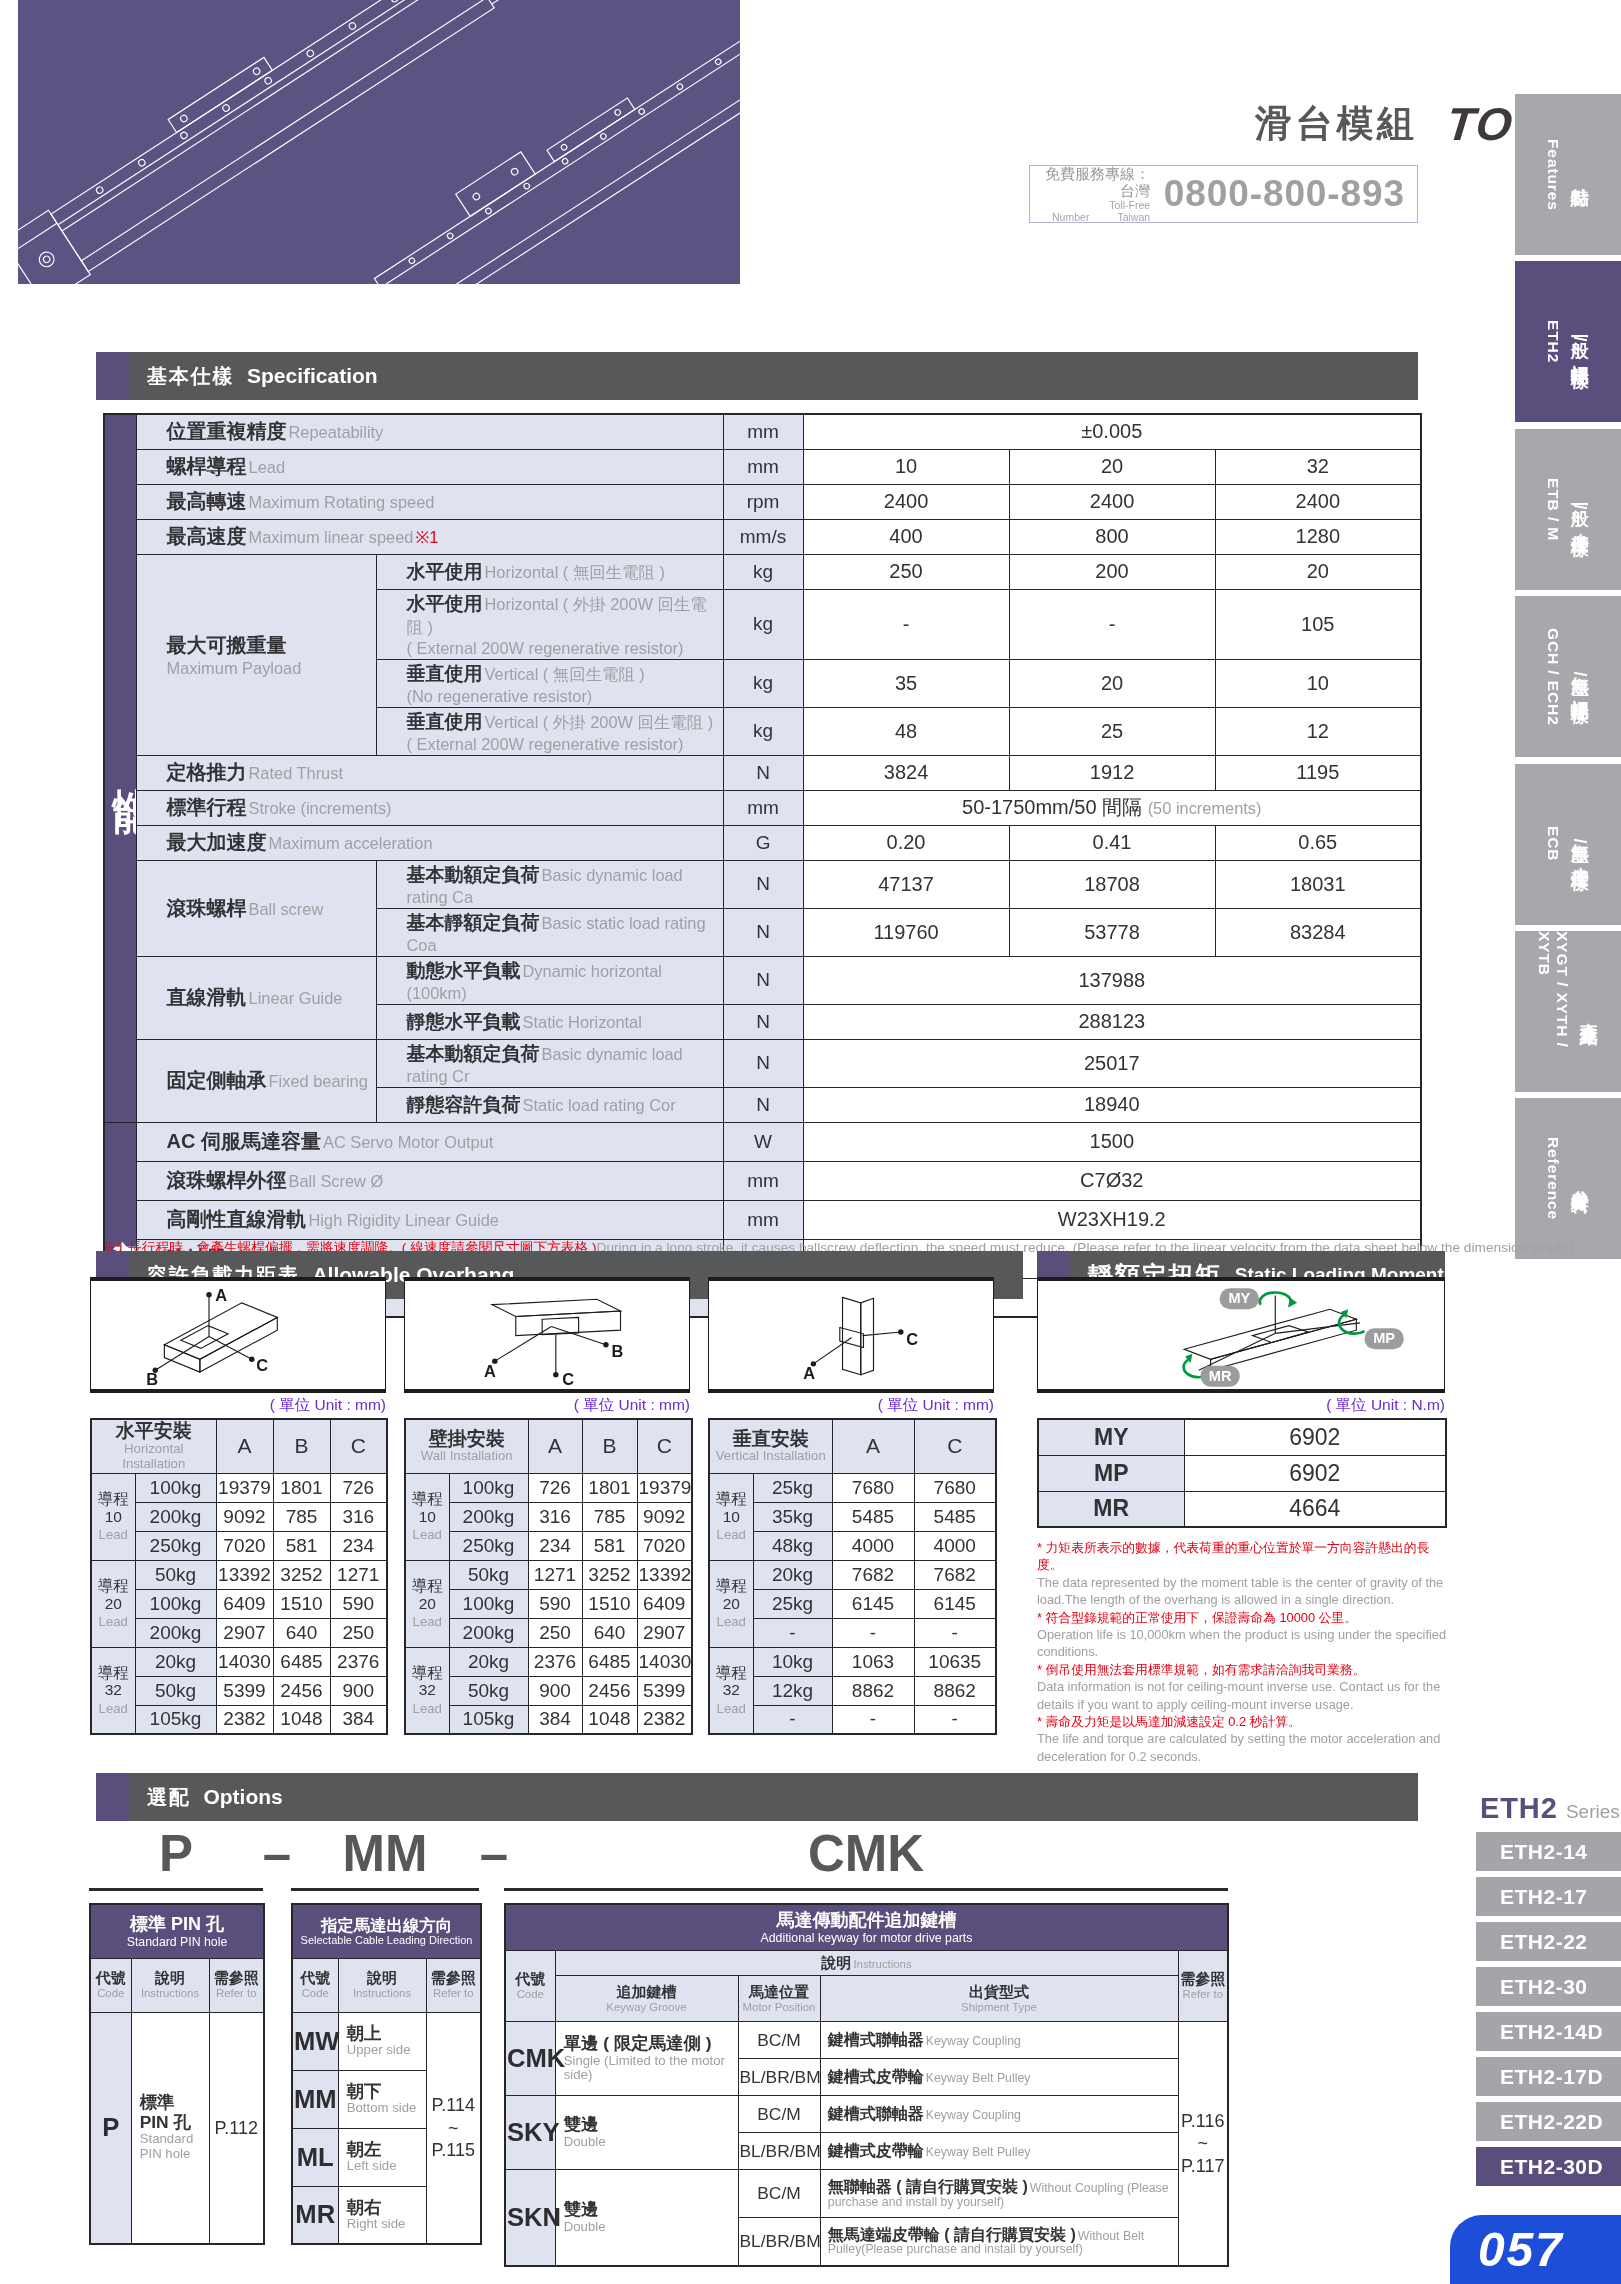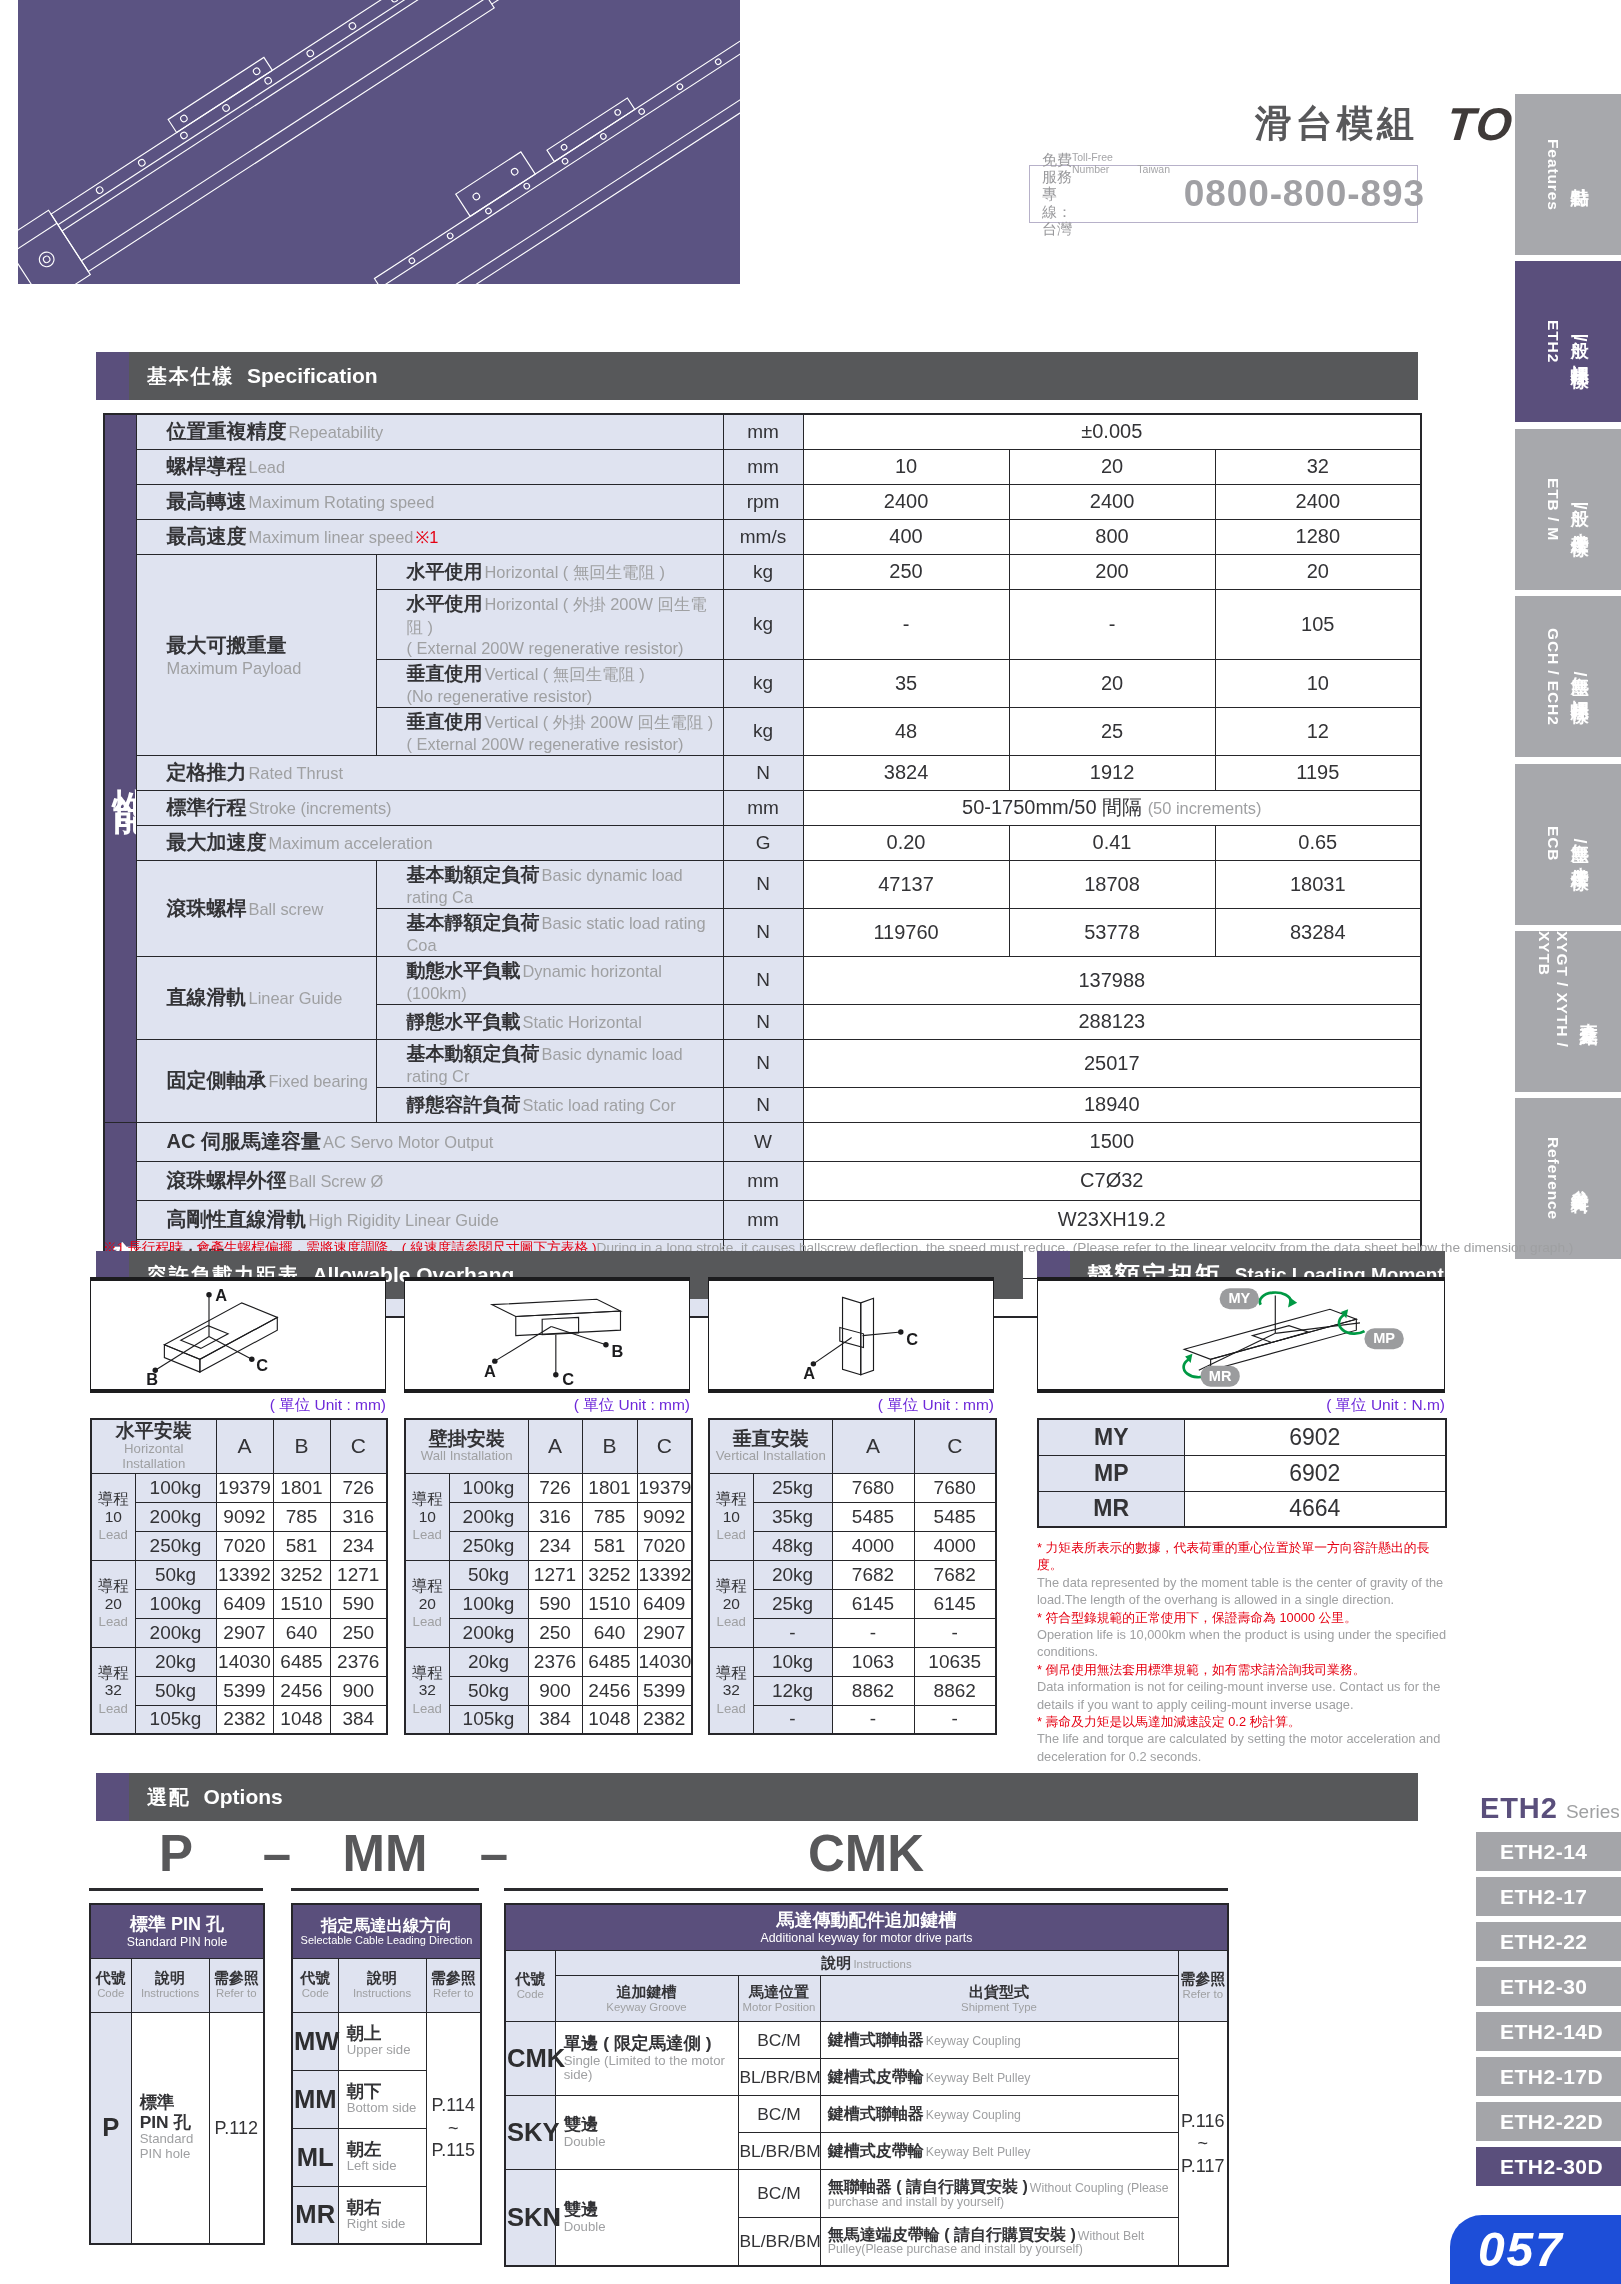--- a/index.html
+++ b/index.html
@@ -5,21 +5,21 @@
   html,body{margin:0;padding:0;background:#ffffff;}
   .page{position:relative;width:1621px;height:2284px;background:#ffffff;overflow:hidden;
         font-family:"Liberation Sans", sans-serif;color:#333336;}
   
   .illustration{position:absolute;left:18px;top:0;width:722px;height:284px;background:#5b5382;}
   .doc-title{position:absolute;left:1255px;top:97px;height:53px;display:flex;align-items:center;gap:29px;}
   .doc-title .cat{font-size:37px;font-weight:bold;color:#58585a;letter-spacing:3.7px;}
   .toyo{font-size:46px;font-weight:900;font-style:italic;color:#3f3a39;letter-spacing:1.8px;transform:skewX(-6deg);}
   .tollfree{position:absolute;left:1029px;top:165px;width:389px;height:58px;border:1.8px solid #b7b1c9;
             display:flex;align-items:center;padding:0 12px;box-sizing:border-box;gap:13.7px;}
-  .tf-labels{display:flex;flex-direction:row;line-height:1.15;}
+  .tf-labels{display:flex;flex-direction:column;line-height:1.15;text-align:right;}
   .tf-zh{font-size:15px;color:#98989b;}
   .tf-en{font-size:10.5px;color:#a5a5a8;}
   .tf-en .rg{margin-left:28px;}
   .tf-num{font-size:37px;font-weight:bold;color:#a0a0a4;letter-spacing:0.9px;white-space:nowrap;}
   
   .side-tabs{position:absolute;left:1515px;top:94px;width:106px;}
   .side-tab{width:106px;height:161px;background:#a7a8ac;margin-bottom:6.4px;display:flex;
             align-items:center;justify-content:center;gap:5.5px;color:#ffffff;}
   .side-tab.active{background:#5a4f7c;}
   .side-tab .t-en{writing-mode:vertical-rl;font-size:15.5px;font-weight:bold;letter-spacing:0.9px;}

